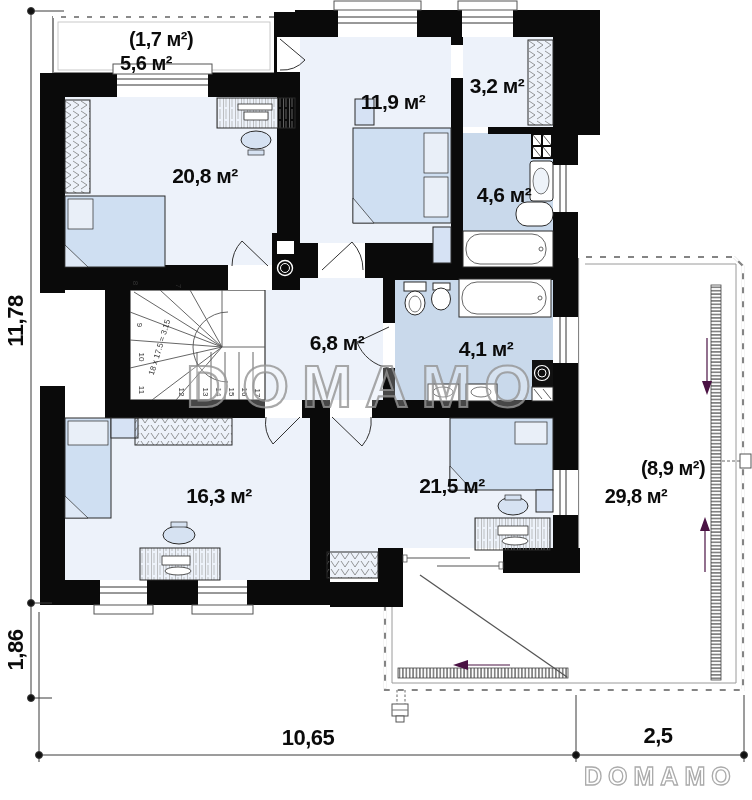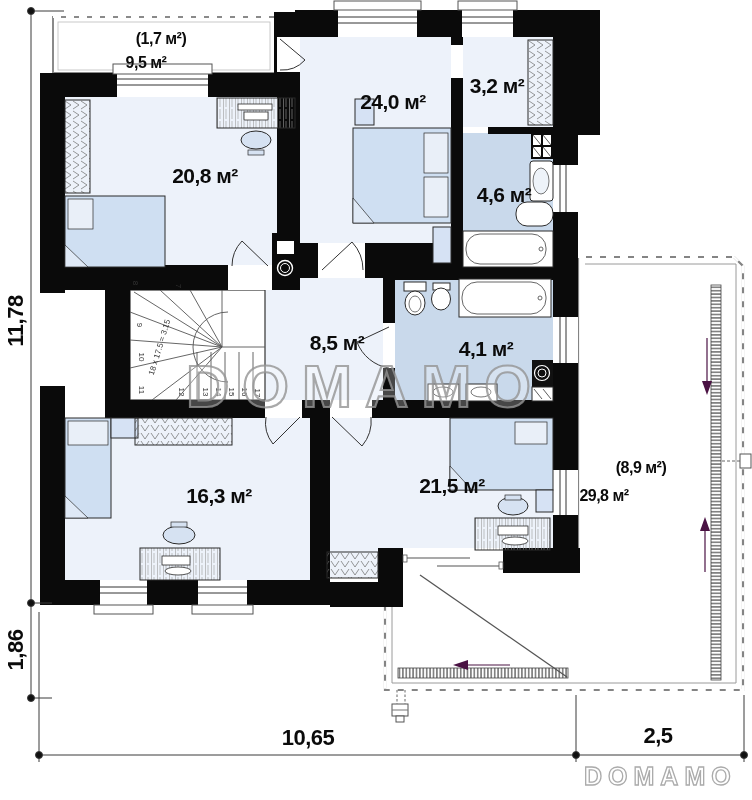--- a/index.html
+++ b/index.html
@@ -1,21 +1,21 @@
 <!DOCTYPE html>
 <html><head>
 <meta charset="utf-8">
 <style>
   html,body{margin:0;padding:0;background:#fff}
   .stage{position:relative;width:752px;height:800px;background:#fff;overflow:hidden;
          font-family:"Liberation Sans",sans-serif}
   .stage svg{position:absolute;left:0;top:0}
   .lbl{position:absolute;transform:translate(-50%,-50%);font-weight:700;font-size:21px;
        color:#0b0b0b;white-space:nowrap;letter-spacing:-0.5px}
-  .lbl.small{font-size:16px}
+  .lbl.small{font-size:20px}
   .lbl.dim{font-size:22px}
   .lbl.rot{transform:translate(-50%,-50%) rotate(-90deg)}
   .watermark{position:absolute;left:186px;top:352px;font-weight:700;font-size:60px;
        letter-spacing:13px;color:rgba(255,255,255,.25);
        -webkit-text-stroke:2.2px rgba(148,148,148,.8)}
   .logo{position:absolute;left:584px;top:762px;font-weight:700;font-size:25px;
        letter-spacing:6px;color:rgba(255,255,255,.12);
        -webkit-text-stroke:1.3px #ababab}
 </style>
 </head>
@@ -320,31 +320,31 @@
     <text transform="translate(179,392) rotate(90)">12</text>
     <text transform="translate(203,392) rotate(90)">13</text>
     <text transform="translate(216,392) rotate(90)">14</text>
     <text transform="translate(229,392) rotate(90)">15</text>
     <text transform="translate(242,392) rotate(90)">16</text>
     <text transform="translate(255,393) rotate(90)">17</text>
   </g>
 </svg>
 
 <div class="lbl small" style="left:161px;top:39px">(1,7 м²)</div>
-<div class="lbl small" style="left:146px;top:63px">9,5 м²</div>
+<div class="lbl small" style="left:146px;top:63px">5,6 м²</div>
 <div class="lbl" style="left:205px;top:176px">20,8 м²</div>
-<div class="lbl" style="left:393px;top:102px">24,0 м²</div>
+<div class="lbl" style="left:393px;top:102px">11,9 м²</div>
 <div class="lbl" style="left:497px;top:86px">3,2 м²</div>
 <div class="lbl" style="left:504px;top:195px">4,6 м²</div>
-<div class="lbl" style="left:337px;top:343px">8,5 м²</div>
+<div class="lbl" style="left:337px;top:343px">6,8 м²</div>
 <div class="lbl" style="left:486px;top:349px">4,1 м²</div>
 <div class="lbl" style="left:219px;top:496px">16,3 м²</div>
 <div class="lbl" style="left:452px;top:486px">21,5 м²</div>
-<div class="lbl small" style="left:641px;top:468px">(8,9 м²)</div>
-<div class="lbl small" style="left:604px;top:496px">29,8 м²</div>
+<div class="lbl small" style="left:673px;top:468px">(8,9 м²)</div>
+<div class="lbl small" style="left:636px;top:496px">29,8 м²</div>
 
 <div class="lbl dim rot" style="left:16px;top:321px">11,78</div>
 <div class="lbl dim rot" style="left:16px;top:650px">1,86</div>
 <div class="lbl dim" style="left:308px;top:738px">10,65</div>
 <div class="lbl dim" style="left:658px;top:736px">2,5</div>
 
 <div class="watermark">DOMAMO</div>
 <div class="logo">DOMAMO</div>
 
 </div>

